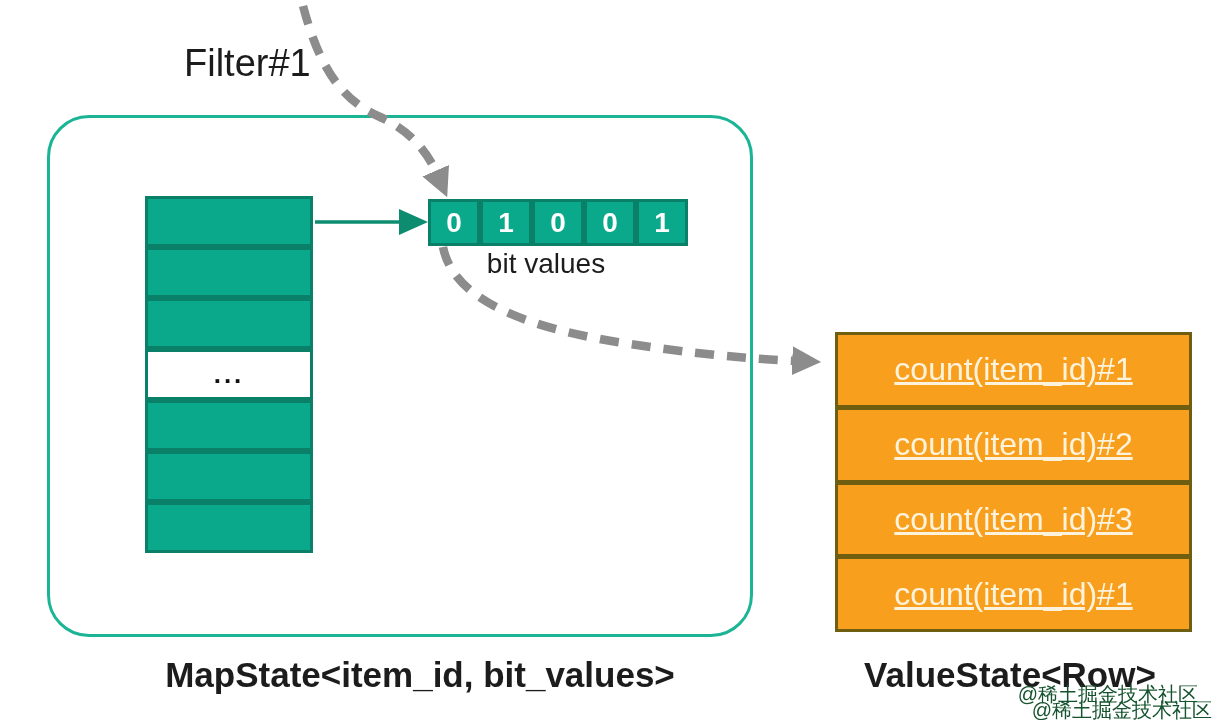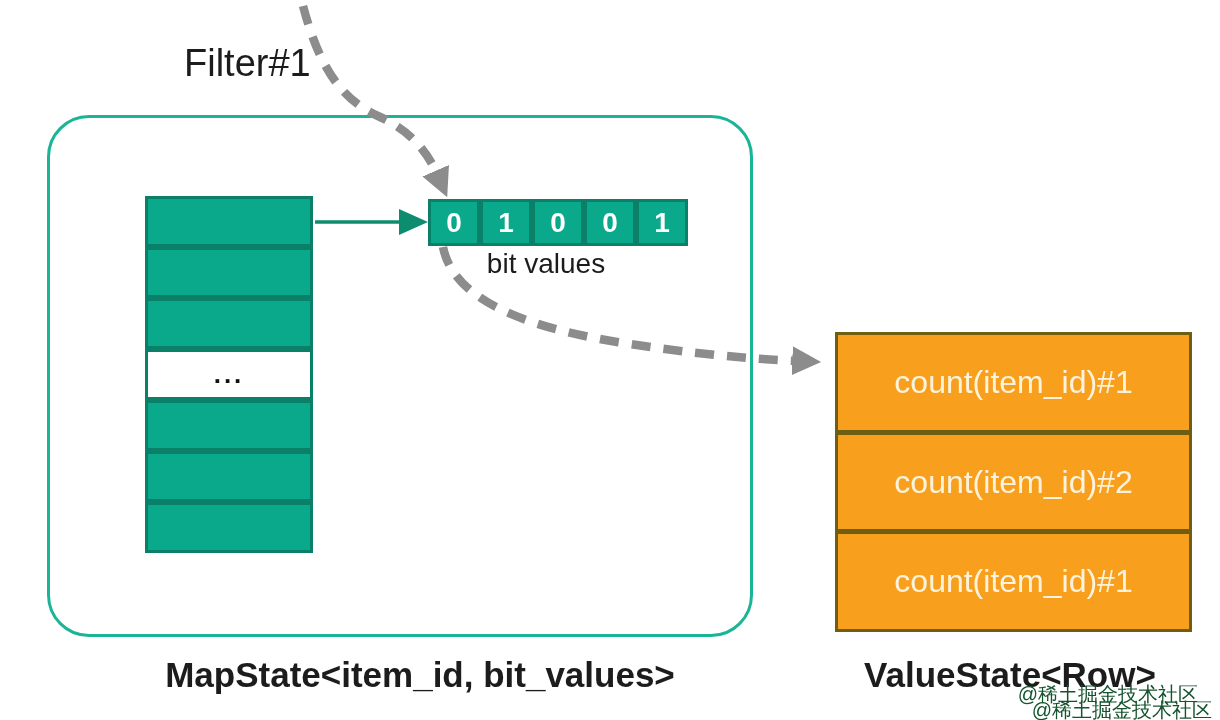--- a/index.html
+++ b/index.html
@@ -66,20 +66,21 @@
     border: 3px solid var(--orange_border);
     display: flex; flex-direction: column;
     gap: 5px;
   }
   .agg-row {
     flex: 1;
     background: var(--orange_fill);
     display: flex; align-items: center; justify-content: center;
     color: #fdf3dc;
     font-size: 32px;
+    text-decoration: underline;
   }
 
   .label { white-space: nowrap; }
   .filter-label { left: 184px; top: 42px; font-size: 38px; font-weight: 400; }
   .bit-values-label { left: 416px; top: 248px; width: 260px; text-align: center; font-size: 28px; font-weight: 400; }
   .distinct-keys-label { left: 90px; top: 566px; width: 300px; text-align: center; font-size: 32px; font-weight: 600; }
   .aggs-label { left: 835px; top: 274px; width: 357px; text-align: center; font-size: 33px; font-weight: 600; }
   .caption { font-size: 35px; font-weight: 600; text-align: center; }
   .mapstate-caption { left: 90px; top: 655px; width: 660px; }
   .valuestate-caption { left: 815px; top: 655px; width: 390px; }
@@ -133,20 +134,21 @@
     <div class="bit-cell">1</div>
   </div>
 
   <div class="abs label bit-values-label">bit values</div>
 
 
 
   <div class="abs aggs-box">
     <div class="agg-row">count(item_id)#1</div>
     <div class="agg-row">count(item_id)#2</div>
+    <div class="agg-row">count(item_id)#3</div>
     <div class="agg-row">count(item_id)#1</div>
   </div>
 
   <div class="abs label caption mapstate-caption">MapState&lt;item_id, bit_values&gt;</div>
 
   <div class="abs label caption valuestate-caption">ValueState&lt;Row&gt;</div>
 
   <div class="abs watermark watermark-1">@稀土掘金技术社区</div>
   <div class="abs watermark watermark-2">@稀土掘金技术社区</div>
 

